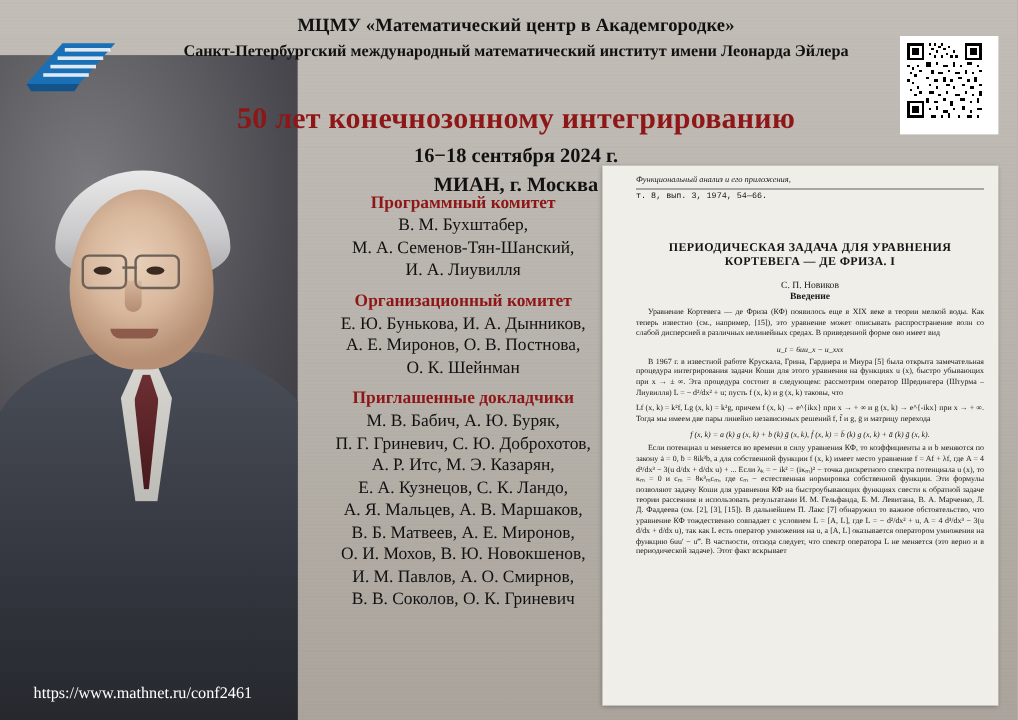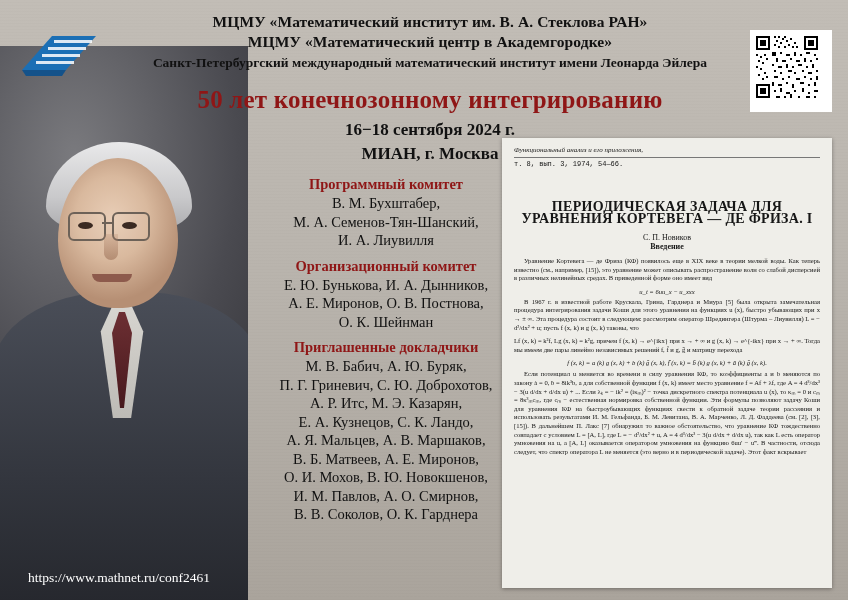--- a/index.html
+++ b/index.html
@@ -93,21 +93,21 @@
   .dates{
     position:absolute;left:120px;top:120px;width:620px;text-align:center;
     font-weight:bold;font-size:17px;color:#111;
   }
   .place{
     position:absolute;left:120px;top:144px;width:620px;text-align:center;
     font-weight:bold;font-size:17px;color:#111;
   }
   
   .committees{
-    position:absolute;left:246px;top:176px;width:280px;text-align:center;
+    position:absolute;left:246px;top:161px;width:280px;text-align:center;
   }
   .sec-title{
     color:#8f1616;font-weight:bold;font-size:14.5px;margin-top:8px;margin-bottom:1px;
   }
   .sec-title.first{margin-top:0;}
   .sec-line{font-size:14.5px;line-height:18.5px;color:#111;}
   
   .url{
     position:absolute;left:28px;top:570px;font-size:13.5px;color:#ffffff;
     font-family:"Liberation Serif", serif;
@@ -115,33 +115,33 @@
   
   .qr{
     position:absolute;right:16px;top:30px;width:74px;height:74px;background:#fff;padding:4px;
   }
   .qr canvas,.qr svg{display:block;}
   
   .paper{
     position:absolute;left:502px;top:138px;width:330px;height:450px;
     background:#efeee9;
     box-shadow:0 1px 4px rgba(0,0,0,0.35);
-    padding:8px 12px 6px 12px;
+    padding:8px 12px 6px 28px;
     box-sizing:border-box;
     overflow:hidden;
     font-family:"Liberation Serif", serif;
     color:#161616;
   }
   .paper .journal{
     font-style:italic;font-size:7px;line-height:9px;border-bottom:1px solid #777;
     padding-bottom:2px;margin-bottom:2px;
   }
   .paper .issue{font-size:7px;line-height:9px;margin-bottom:32px;font-family:Liberation Mono, monospace;}
   .paper .ptitle{
-    text-align:center;font-weight:bold;font-size:14px;line-height:12px;letter-spacing:0.3px;
+    text-align:center;font-weight:bold;font-size:10px;line-height:12px;letter-spacing:0.3px;
     margin-bottom:8px;
   }
   .paper .pauthor{
     text-align:center;font-size:8px;
   }
   .paper .pintro{
     text-align:center;font-weight:bold;font-size:8px;margin-bottom:6px;
   }
   .paper p{
     margin:0 0 5px 0;font-size:6.6px;line-height:8.6px;text-align:justify;text-indent:10px;
@@ -286,21 +286,20 @@
           <rect x="15" y="31" width="1" height="1"></rect>
           <rect x="18" y="30" width="1" height="2"></rect>
         <rect x="22" y="31" width="1" height="1"></rect>
           <rect x="26" y="31" width="2" height="1"></rect>
           <rect x="30" y="31" width="1" height="1"></rect>
       </g>
     </svg>
   </div>
 
   <div class="head-block">
-    <div class="h-line1">МЦМУ «Математический институт им. В. А. Стеклова РАН»</div>
     <div class="h-line2">МЦМУ «Математический центр в Академгородке»</div>
     <div class="h-line3">Санкт-Петербургский международный математический институт имени Леонарда Эйлера</div>
   </div>
 
   <div class="title">50 лет конечнозонному интегрированию</div>
   <div class="dates">16−18 сентября 2024 г.</div>
   <div class="place">МИАН, г. Москва</div>
 
   <div class="committees">
     <div class="sec-title first">Программный комитет</div>
@@ -315,21 +314,21 @@
 
     <div class="sec-title">Приглашенные докладчики</div>
     <div class="sec-line">М. В. Бабич, А. Ю. Буряк,</div>
     <div class="sec-line">П. Г. Гриневич, С. Ю. Доброхотов,</div>
     <div class="sec-line">А. Р. Итс, М. Э. Казарян,</div>
     <div class="sec-line">Е. А. Кузнецов, С. К. Ландо,</div>
     <div class="sec-line">А. Я. Мальцев, А. В. Маршаков,</div>
     <div class="sec-line">В. Б. Матвеев, А. Е. Миронов,</div>
     <div class="sec-line">О. И. Мохов, В. Ю. Новокшенов,</div>
     <div class="sec-line">И. М. Павлов, А. О. Смирнов,</div>
-    <div class="sec-line">В. В. Соколов, О. К. Гарднера</div>
+    <div class="sec-line">В. В. Соколов, О. К. Гриневич</div>
   </div>
 
   <div class="url">https://www.mathnet.ru/conf2461</div>
 
   <div class="paper">
     <div class="journal">Функциональный анализ и его приложения,</div>
     <div class="issue">т. 8, вып. 3, 1974, 54—66.</div>
     <div class="ptitle">ПЕРИОДИЧЕСКАЯ ЗАДАЧА ДЛЯ УРАВНЕНИЯ
 КОРТЕВЕГА — ДЕ ФРИЗА. I</div>
     <div class="pauthor">С. П. Новиков</div>

